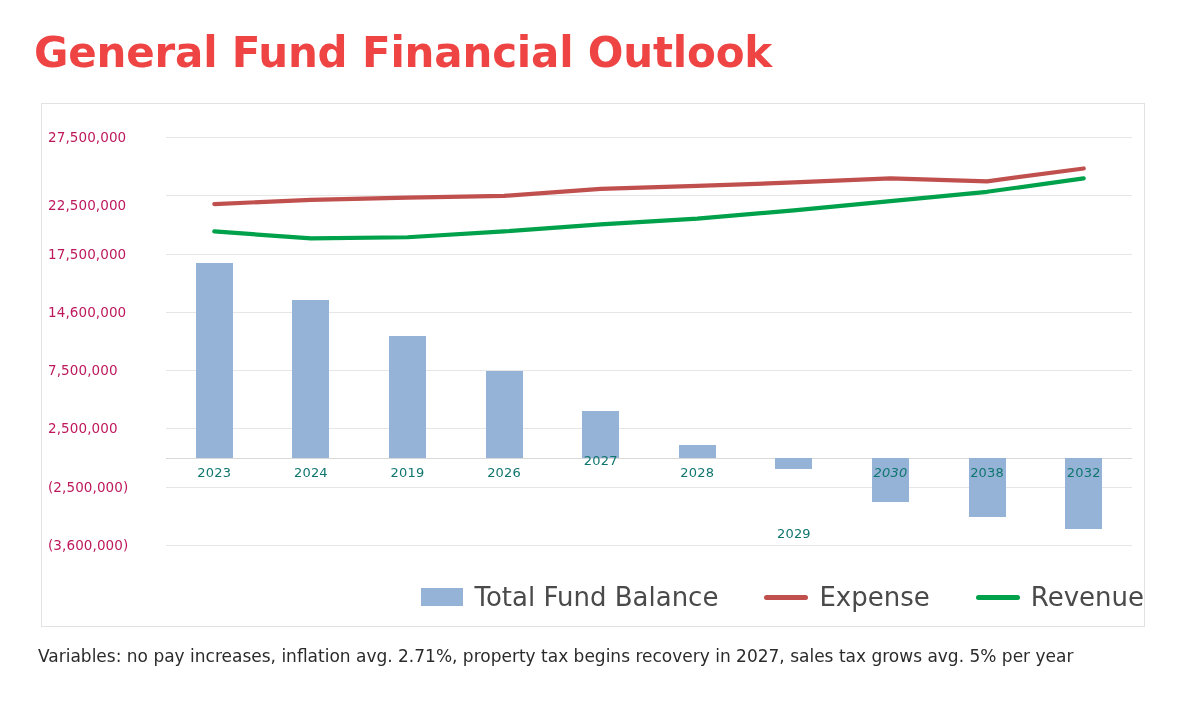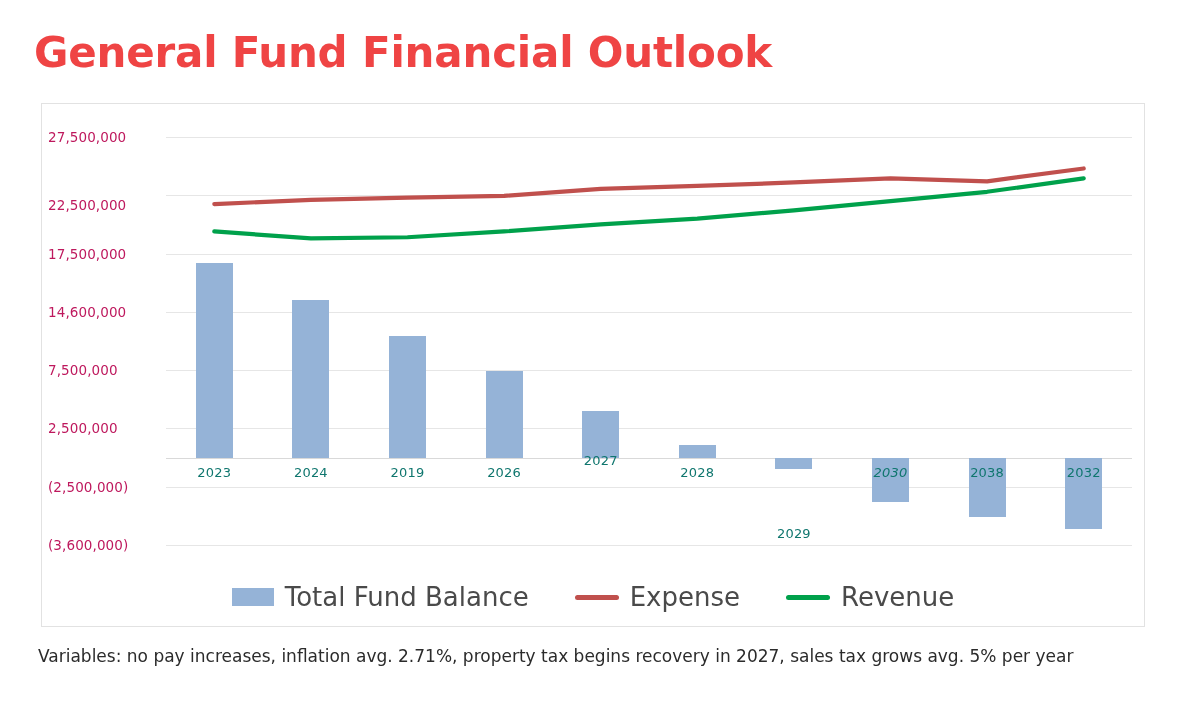--- a/index.html
+++ b/index.html
@@ -54,21 +54,21 @@
     letter-spacing:0.2px;
   }
   #series-svg{
     position:absolute;left:0;top:0;
     width:1104px;height:524px;
     overflow:visible;
     pointer-events:none;
   }
   #legend{
     position:absolute;left:0;right:0;bottom:14px;
-    display:flex;justify-content:center;align-items:center;
+    display:flex;justify-content:flex-end;align-items:center;
     gap:46px;
   }
   .legend-item{display:flex;align-items:center;gap:11px;}
   .legend-swatch-bar{width:42px;height:18px;background:#95b3d7;display:block;}
   .legend-swatch-line{width:44px;height:5px;border-radius:3px;display:block;}
   .legend-label{font-size:26px;color:#4a4a4a;white-space:nowrap;}
   #caption{
     position:absolute;left:38px;top:646px;
     font-size:17px;color:#2b2b2b;
     white-space:nowrap;

